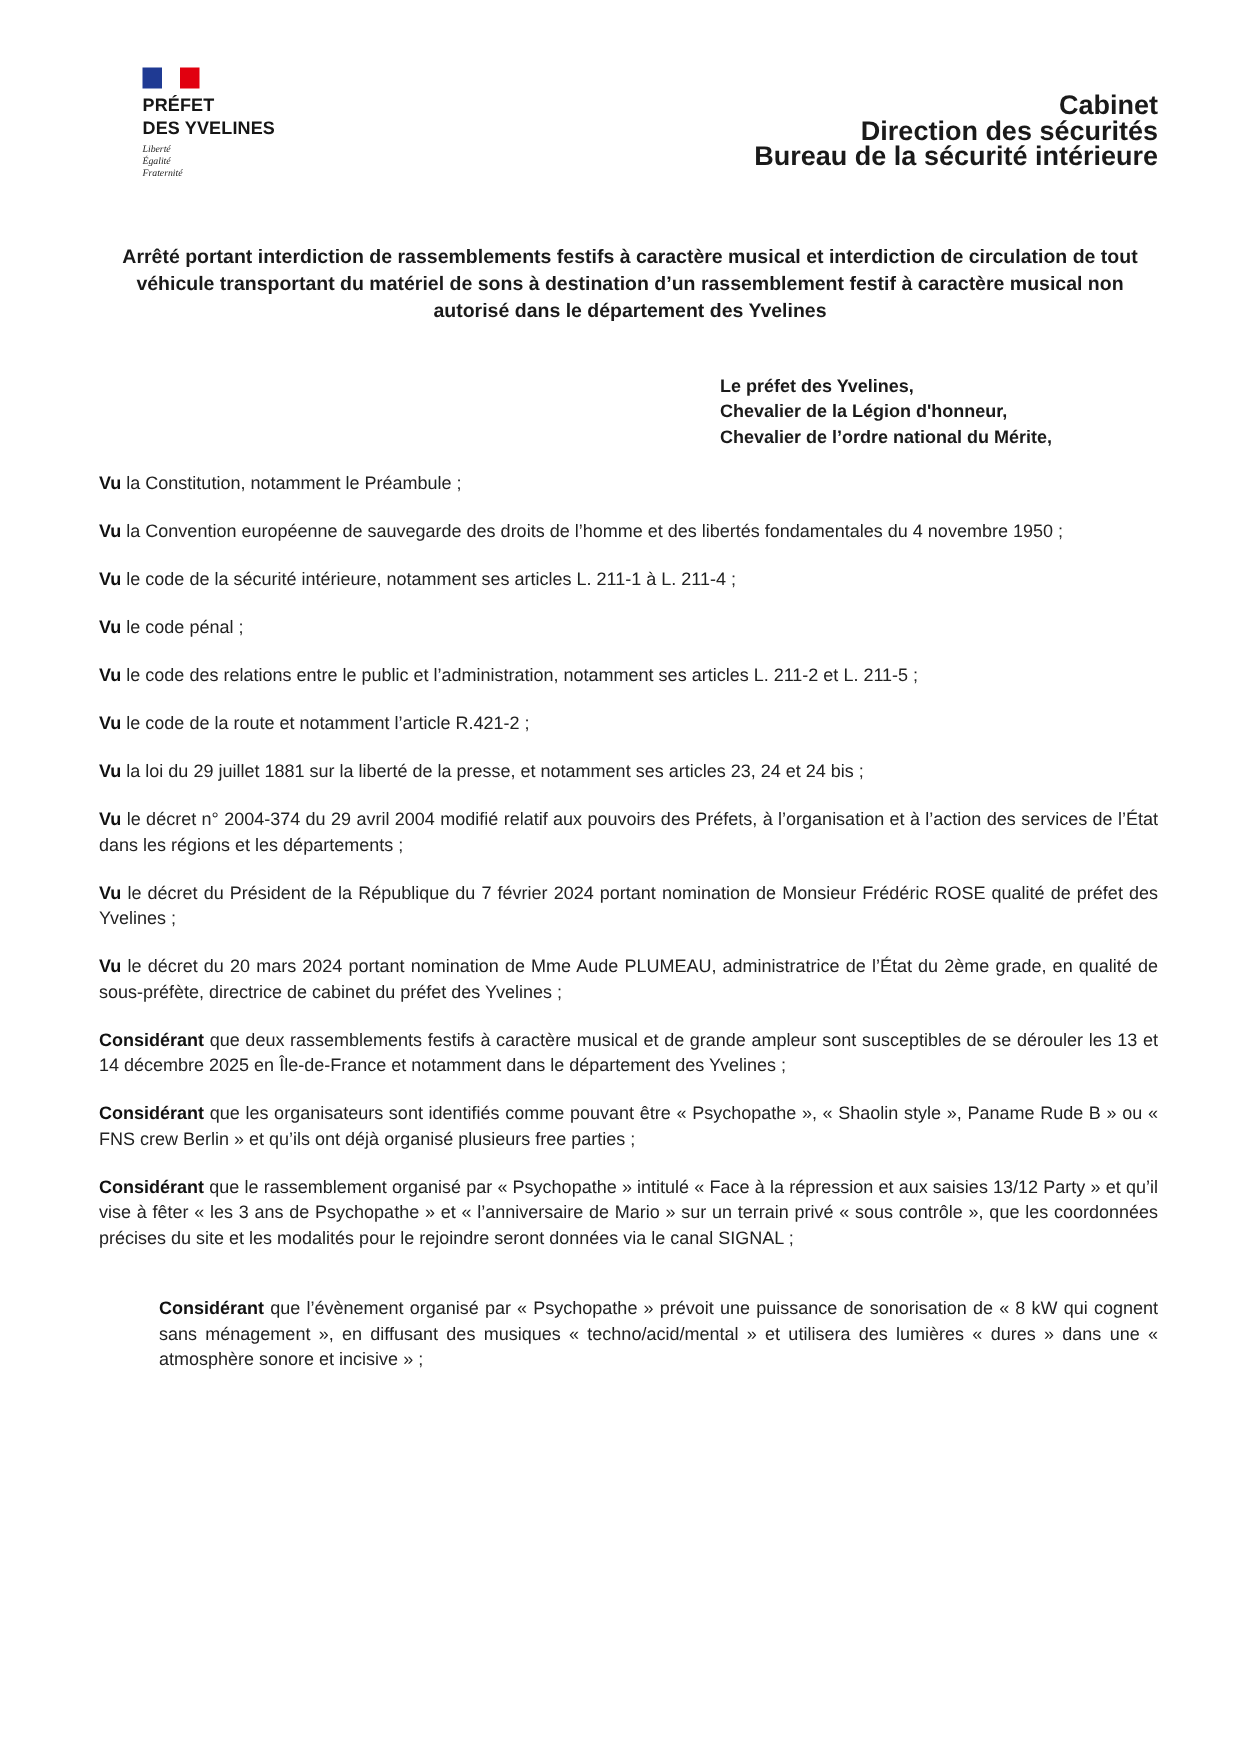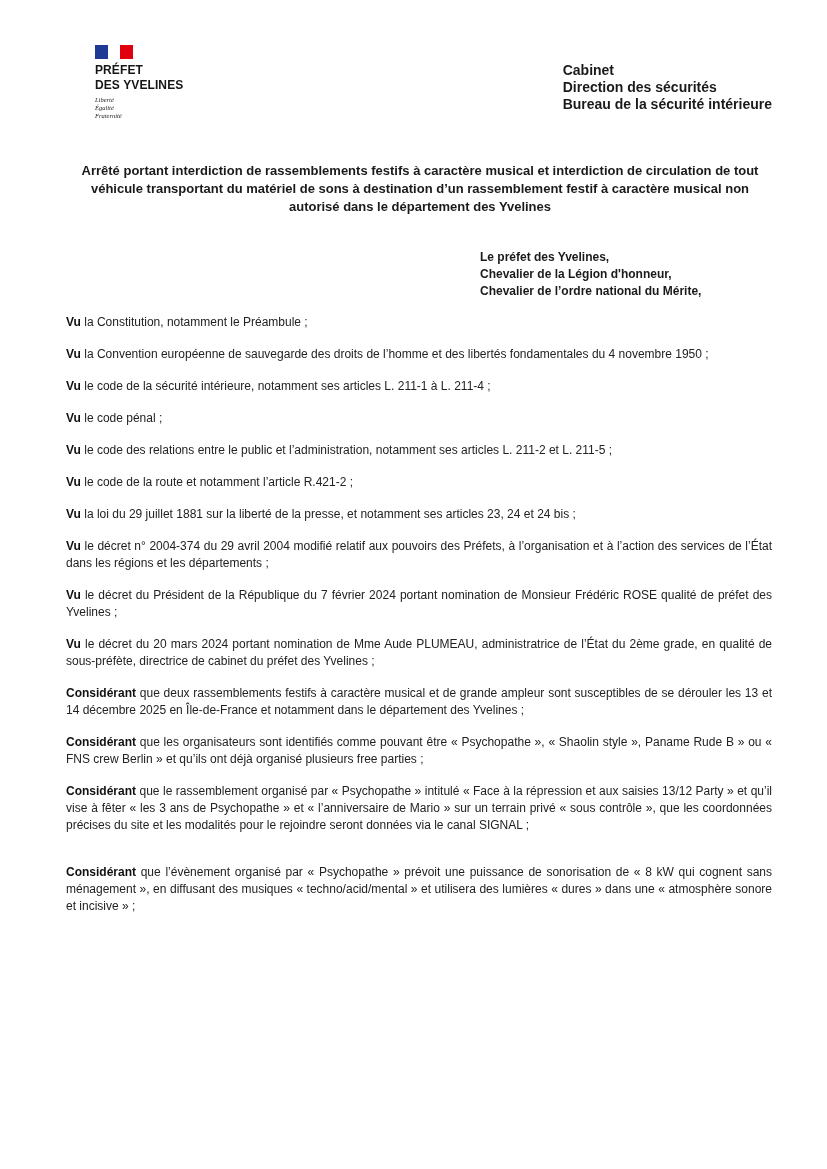--- a/index.html
+++ b/index.html
@@ -5,26 +5,26 @@
   html, body { margin: 0; padding: 0; background: #ffffff; }
   body { width: 827px; height: 1169px; position: relative; overflow: hidden;
          font-family: "Liberation Sans", "DejaVu Sans", sans-serif; color: #1a1a1a; }
   .logo { position: absolute; left: 95px; top: 45px; }
   .flag { display: flex; width: 38px; height: 14px; margin-bottom: 4px; }
   .flag .b { width: 13px; background: #1f3a93; }
   .flag .w { width: 12px; background: #ffffff; }
   .flag .r { width: 13px; background: #e1000f; }
   .logo-title { font-weight: bold; font-size: 12px; line-height: 15px; letter-spacing: 0.1px; color: #161616; }
   .motto { font-family: "Liberation Serif", "DejaVu Serif", serif; font-style: italic; font-size: 6.5px; line-height: 8px; margin-top: 3px; color: #222; }
-  .service { position: absolute; right: 55px; top: 62px; font-weight: bold; font-size: 14px; line-height: 17px; color: #1a1a1a; }
+  .service { position: absolute; right: 55px; top: 62px; text-align: right; font-weight: bold; font-size: 18px; line-height: 17px; color: #1a1a1a; }
   .title { position: absolute; left: 70px; width: 700px; top: 162px; text-align: center; font-weight: bold; font-size: 13px; line-height: 18px; color: #1a1a1a; }
   .signatory { position: absolute; left: 480px; top: 249px; font-weight: bold; font-size: 12px; line-height: 17px; color: #1a1a1a; }
   .body { position: absolute; left: 66px; width: 706px; top: 314px; font-size: 12px; line-height: 17px; color: #222; }
   .body p { margin: 0 0 15px 0; text-align: justify; }
-  .body p.extra { margin-top: 30px; }
+  .body p.extra { margin-top: 30px; margin-left: 40px; }
   .kw { font-weight: bold; color: #111; }
 </style>
 </head>
 <body>
 
 <div class="logo">
   <div class="flag">
     <div class="b"></div>
       <div class="w"></div>
       <div class="r"></div>

